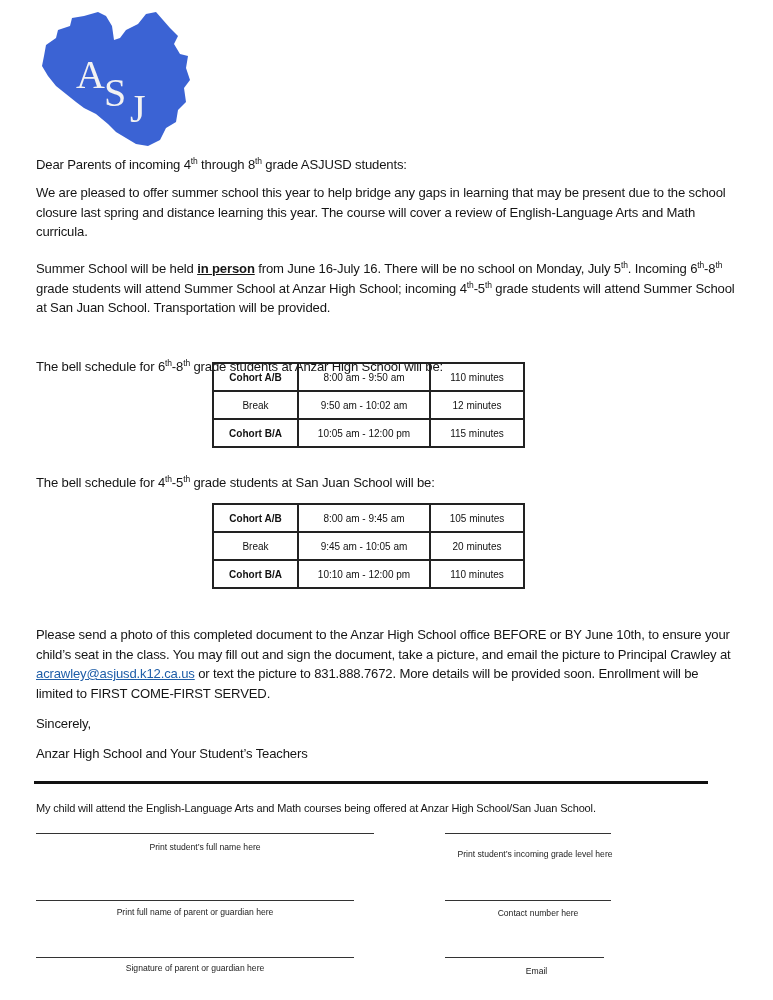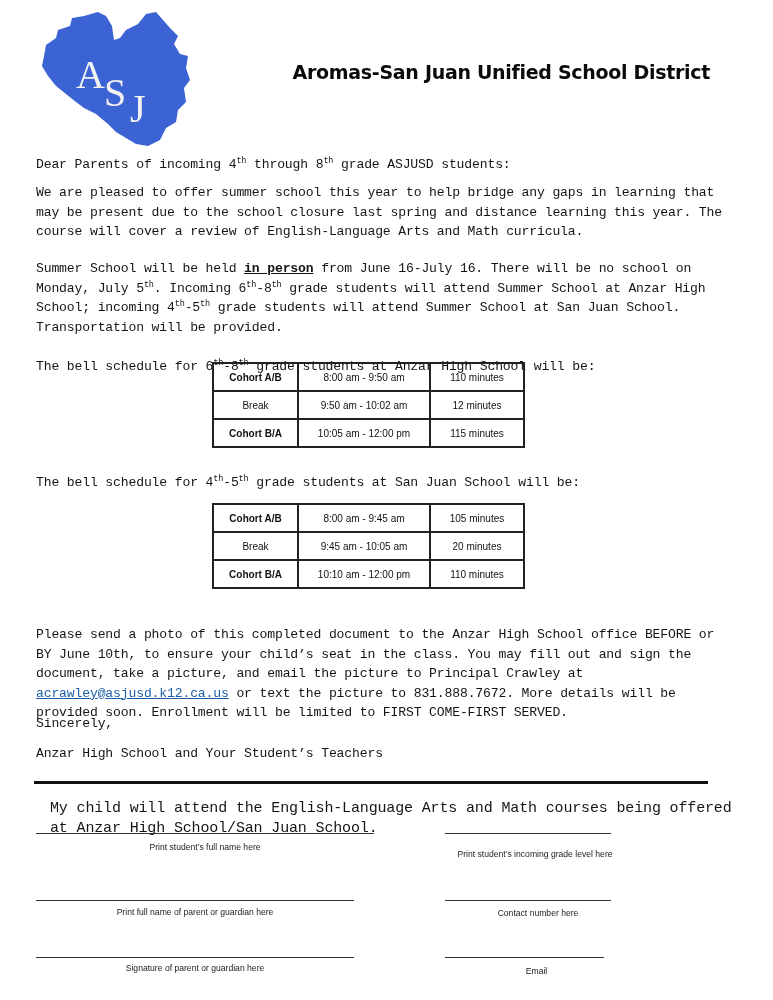--- a/index.html
+++ b/index.html
@@ -14,21 +14,21 @@
     font-size: 19px; letter-spacing: -0.3px; color: #0a0a0a; line-height: 24px;
     margin-right: -4px;
   }
   .subtitle {
     font-family: "DejaVu Sans", sans-serif; font-size: 17.5px; line-height: 24px;
     color: #111;
   }
   .subtitle sup { font-size: 11px; line-height: 0; }
   .body-text {
     position: absolute; left: 36px; width: 700px;
-    font-family: Liberation Mono, monospace;
+    font-family: Liberation Sans, sans-serif;
     font-size: 13.1px; line-height: 19.5px; color: #151515;
     letter-spacing: -0.15px;
   }
   .body-text sup { font-size: 8.5px; line-height: 0; }
   .u { font-weight: bold; text-decoration: underline; }
   .link { color: #1f5ea8; text-decoration: underline; cursor: pointer; }
   table.sched {
     position: absolute; border-collapse: collapse;
     font-family: "Liberation Sans", sans-serif; font-size: 10px; color: #111;
   }
@@ -52,21 +52,20 @@
 <div class="logo">
   <svg width="152" height="138" viewBox="0 0 152 138">
     <path fill="#3b63d4" d="M8 35 L18 28 L20 20 L32 16 L34 8 L46 6 L60 2 L68 6 L74 16 L76 30 L82 28 L88 20 L100 14 L108 4 L118 2 L132 18 L140 26 L136 34 L142 44 L150 46 L148 58 L152 70 L146 78 L148 92 L140 100 L138 112 L128 118 L122 130 L110 136 L98 134 L88 128 L78 122 L70 114 L58 104 L46 98 L38 92 L28 84 L18 76 L10 66 L4 56 L6 46 Z"></path>
     <text x="38" y="78" font-family="Liberation Serif, serif" font-size="40" fill="#f2f2f2">A</text>
     <text x="66" y="96" font-family="Liberation Serif, serif" font-size="40" fill="#f2f2f2">S</text>
     <text x="92" y="112" font-family="Liberation Serif, serif" font-size="40" fill="#f2f2f2">J</text>
   </svg>
 </div>
 
 <div class="header">
-  <div class="district">Aromas-San Juan Unified School District</div>
 </div>
 
 <div class="body-text" style="top:155px;">
   <span>Dear Parents of incoming 4</span><sup>th</sup><span> through 8</span><sup>th</sup><span> grade ASJUSD students:</span>
 </div>
 
 <div class="body-text" style="top:183px;">We are pleased to offer summer school this year to help bridge any gaps in learning that may be present due to the school closure last spring and distance learning this year.  The course will cover a review of English-Language Arts and Math curricula.</div>
 
 <div class="body-text" style="top:259px;">
   <span>Summer School will be held </span><span class="u">in person</span><span> from June 16-July 16. There will be no school on Monday, July 5</span><sup>th</sup><span>. Incoming 6</span><sup>th</sup><span>-8</span><sup>th</sup><span> grade students will attend Summer School at Anzar High School; incoming 4</span><sup>th</sup><span>-5</span><sup>th</sup><span> grade students will attend Summer School at San Juan School. Transportation will be provided.</span>
@@ -122,21 +121,21 @@
 
 <div class="body-text" style="top:625px;">
   <span>Please send a photo of this completed document to the Anzar High School office BEFORE or  BY June 10th, to ensure your child’s seat in the class. You may fill out and sign the document, take a picture, and email the picture to Principal Crawley at </span><a class="link">acrawley@asjusd.k12.ca.us</a><span>  or text the picture to 831.888.7672. More details will be provided soon. Enrollment will be limited to FIRST COME-FIRST SERVED.</span>
 </div>
 
 <div class="body-text" style="top:714px;">Sincerely,</div>
 <div class="body-text" style="top:744px;">Anzar High School and Your Student’s Teachers</div>
 
 <div class="divider"></div>
 
-<div class="body-text" style="top:799px; font-size:15px;margin-left:14px;">My child will attend the English-Language Arts and Math courses being offered at Anzar High School/San Juan School.</div>
+<div class="body-text" style="top:799px; font-size:11px;">My child will attend the English-Language Arts and Math courses being offered at Anzar High School/San Juan School.</div>
 
 <div class="sigline" style="left:36px; top:833px; width:338px;"></div>
 <div class="siglabel" style="left:36px; top:842px; width:338px;">Print student’s full name here</div>
 
 <div class="sigline" style="left:36px; top:900px; width:318px;"></div>
 <div class="siglabel" style="left:36px; top:907px; width:318px;">Print full name of parent or guardian here</div>
 
 <div class="sigline" style="left:36px; top:957px; width:318px;"></div>
 <div class="siglabel" style="left:36px; top:963px; width:318px;">Signature of parent or guardian here</div>
 

